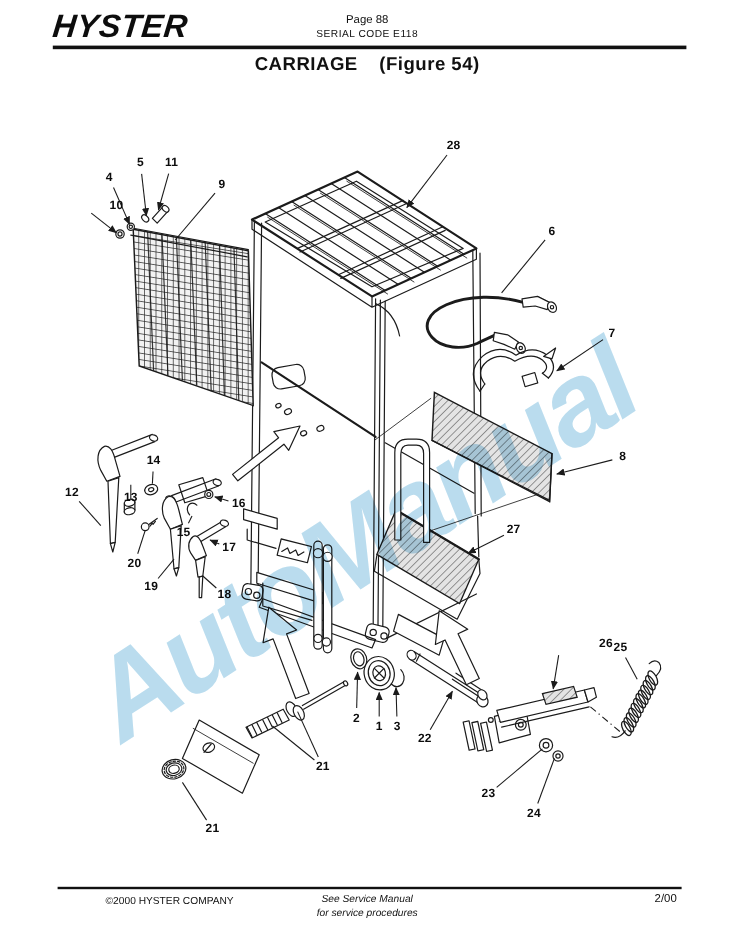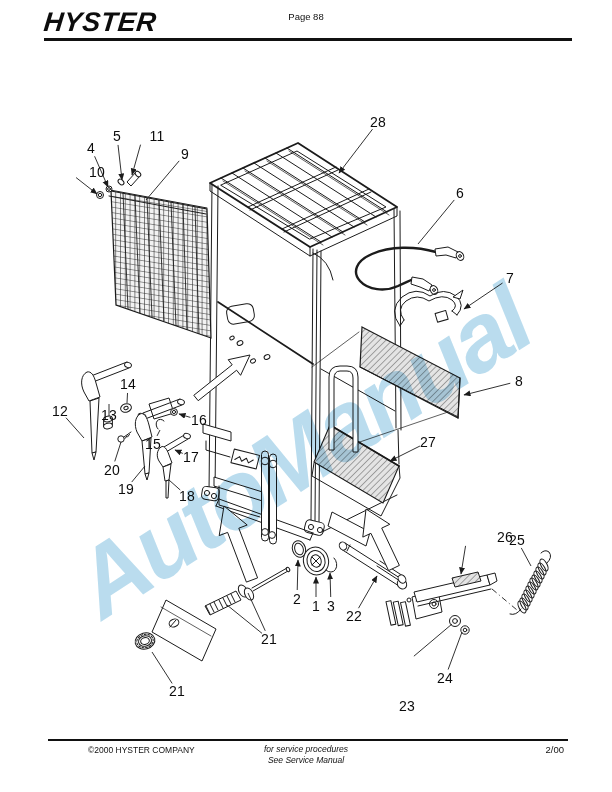--- a/index.html
+++ b/index.html
@@ -15,39 +15,43 @@
   .rule-top{left:44px;right:40px;top:38px;}
   .rule-bottom{left:48px;right:44px;top:739px;height:2.3px;}
   .title{top:45px;font-size:15.5px;font-weight:bold;letter-spacing:.4px;}
   .title .gap{display:inline-block;width:18px;}
   .subtitle{top:66px;font-size:10.5px;font-weight:bold;}
   .copyright{left:52px;top:745px;font-size:8.5px;padding-left:36px;}
   .footnote{top:744px;font-size:8.5px;font-style:italic;line-height:11px;}
   .revision{right:48px;top:744px;font-size:9.5px;}
   #diagram{position:absolute;left:0;top:0;z-index:1;}
   #callout-layer{position:absolute;left:0;top:0;width:612px;height:792px;z-index:2;pointer-events:none;}
-  .callout{position:absolute;transform:translate(-50%,-50%);font-weight:normal;font-size:14px;
+  .callout{position:absolute;transform:translate(-50%,-50%);font-weight:bold;font-size:10px;
            letter-spacing:.2px;color:#0c0c0c;}
   #watermark{z-index:4;pointer-events:none;font-weight:bold;font-style:italic;font-size:96px;
              letter-spacing:-3px;white-space:nowrap;mix-blend-mode:multiply;opacity:.8;
              transform:translate(-50%,-50%) rotate(-33deg);left:302px;top:452px;}
   .ln{fill:none;stroke:#1b1b1b;stroke-width:1;stroke-linecap:round;stroke-linejoin:round;}
   .ln2{stroke-width:1.8;}
   .thin{stroke-width:.7;}
   .fw{fill:#ffffff;stroke:#1b1b1b;stroke-width:1;stroke-linejoin:round;}
   .leader{stroke:#1b1b1b;stroke-width:.9;fill:none;}
 </style>
 </head>
 <body>
 
 <div class="page">
 
   <div class="abs logo">HYSTER</div>
   <div class="abs ctr page-label">Page 88</div>
+  <div class="abs ctr serial-label">SERIAL CODE E118</div>
   <div class="abs rule rule-top"></div>
+  <div class="abs ctr title">
+    <span>CARRIAGE</span><span class="gap"></span><span>(Figure 54)</span>
+  </div>
 
   <svg id="diagram" width="612" height="792" viewBox="0 0 612 792">
     <defs>
       <pattern id="hatch" width="4.5" height="4.5" patternUnits="userSpaceOnUse" patternTransform="rotate(45)">
         <rect width="4.5" height="4.5" fill="#e4e4e4"></rect>
         <line x1="0" y1="0" x2="0" y2="4.5" stroke="#828282" stroke-width="1.4"></line>
       </pattern>
       <pattern id="mesh" width="4.8" height="5.4" patternUnits="userSpaceOnUse" patternTransform="skewY(9)">
         <rect width="4.8" height="5.4" fill="#f2f2f2"></rect>
         <path d="M0,0 H4.8 M0,0 V5.4" stroke="#232323" stroke-width="1.1" fill="none"></path>
@@ -305,21 +309,21 @@
         <line x1="465.55935957301705" y1="545.8839492997282" x2="461" y2="574" class="leader" marker-end="url(#ah)"></line>
         <line x1="521.2668984073151" y1="547.9242398992996" x2="531" y2="566" class="leader"></line>
         <line x1="413.87626924262213" y1="656.1933726395636" x2="452" y2="624" class="leader"></line>
         <line x1="448.11985126784464" y1="669.558049510538" x2="462" y2="632" class="leader"></line>
       </g>
   </svg>
 
   <div id="callout-layer">
       <span class="callout" style="left: 91px; top: 148px;">4</span>
       <span class="callout" style="left: 117px; top: 136px;">5</span>
-      <span class="callout" style="left: 157px; top: 136px;">11</span>
+      <span class="callout" style="left: 143px; top: 136px;">11</span>
       <span class="callout" style="left: 69px; top: 172px; margin-left: 28px;">10</span>
       <span class="callout" style="left: 185px; top: 154px;">9</span>
       <span class="callout" style="left: 378px; top: 122px;">28</span>
       <span class="callout" style="left: 460px; top: 193px;">6</span>
       <span class="callout" style="left: 510px; top: 278px;">7</span>
       <span class="callout" style="left: 519px; top: 381px;">8</span>
       <span class="callout" style="left: 428px; top: 442px; text-align: right;">27</span>
       <span class="callout" style="left: 60px; top: 411px;">12</span>
       <span class="callout" style="left: 109px; top: 395px; margin-top: 20px;">13</span>
       <span class="callout" style="left: 128px; top: 384px;">14</span>
@@ -330,27 +334,27 @@
       <span class="callout" style="left: 126px; top: 489px; text-align: right;">19</span>
       <span class="callout" style="left: 112px; top: 470px; text-align: right;">20</span>
       <span class="callout" style="left: 297px; top: 599px;">2</span>
       <span class="callout" style="left: 316px; top: 606px;">1</span>
       <span class="callout" style="left: 331px; top: 606px;">3</span>
       <span class="callout" style="left: 354px; top: 616px;">22</span>
       <span class="callout" style="left: 269px; top: 639px;">21</span>
       <span class="callout" style="left: 177px; top: 691px;">21</span>
       <span class="callout" style="left: 467px; top: 537px; margin-left: 38px;">26</span>
       <span class="callout" style="left: 517px; top: 540px;">25</span>
-      <span class="callout" style="left: 407px; top: 662px; margin-top: 44px;">23</span>
+      <span class="callout" style="left: 407px; top: 662px;">23</span>
       <span class="callout" style="left: 445px; top: 678px;">24</span>
     </div>
 
   <div class="abs" id="watermark" style="color: rgb(169, 212, 234);">AutoManual</div>
 
   <div class="abs rule rule-bottom"></div>
   <div class="abs copyright">©2000 HYSTER COMPANY</div>
   <div class="abs ctr footnote">
+    <div>See Service Manual</div>
     <div>for service procedures</div>
-    <div>See Service Manual</div>
   </div>
   <div class="abs revision">2/00</div>
 
 </div>
 
 </body></html>

